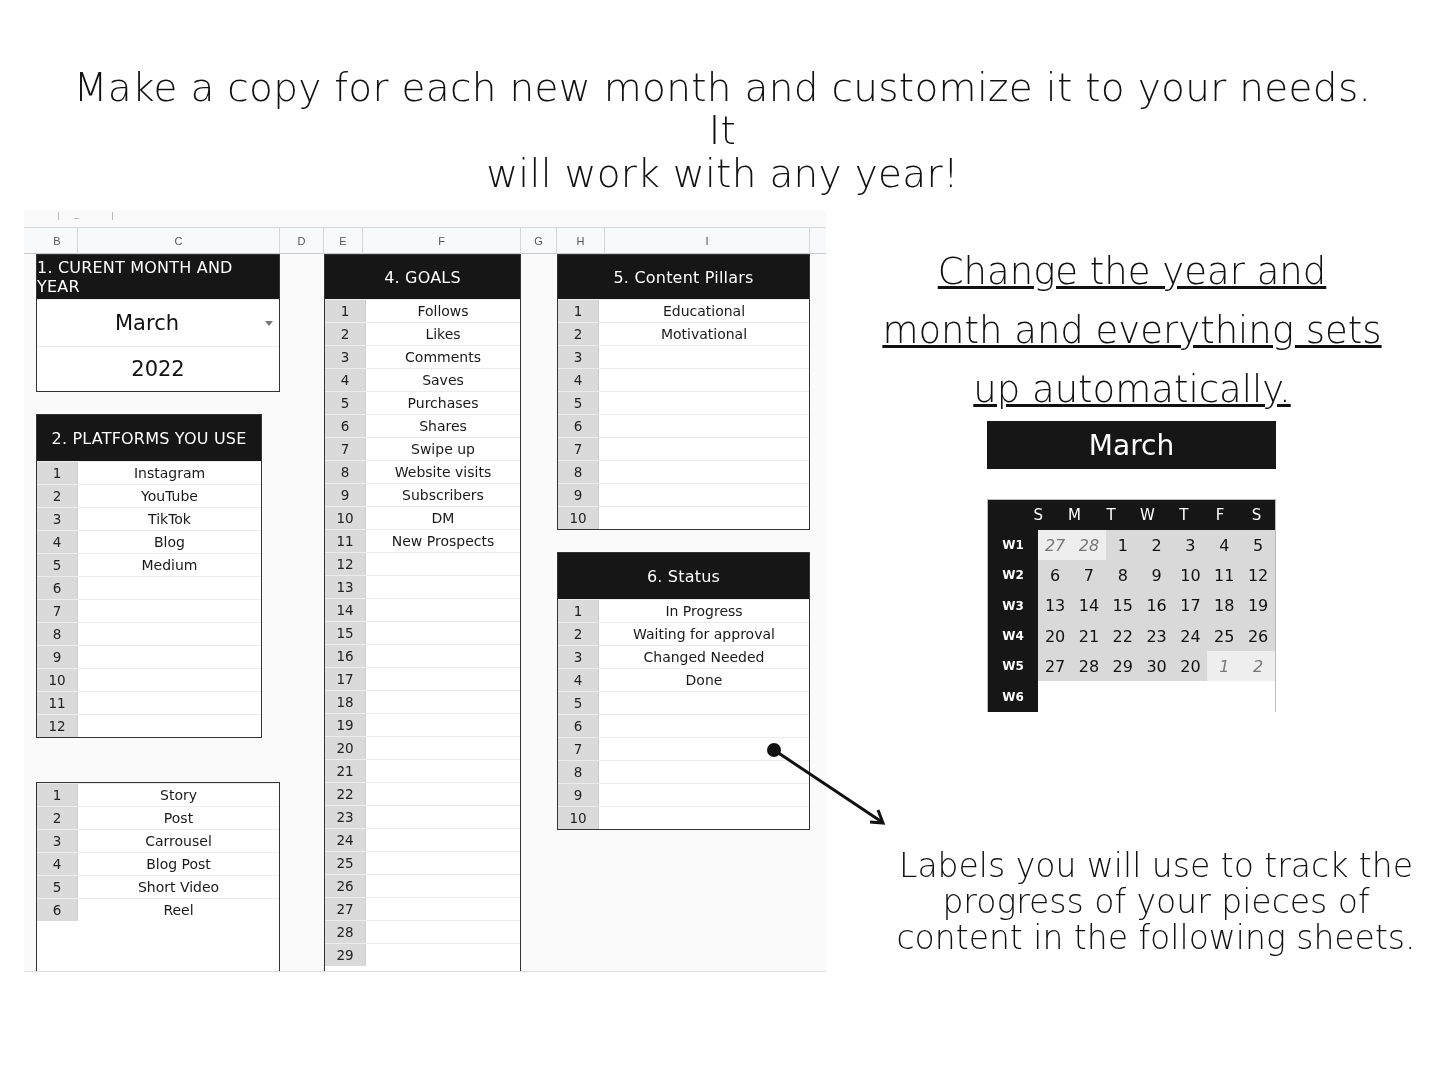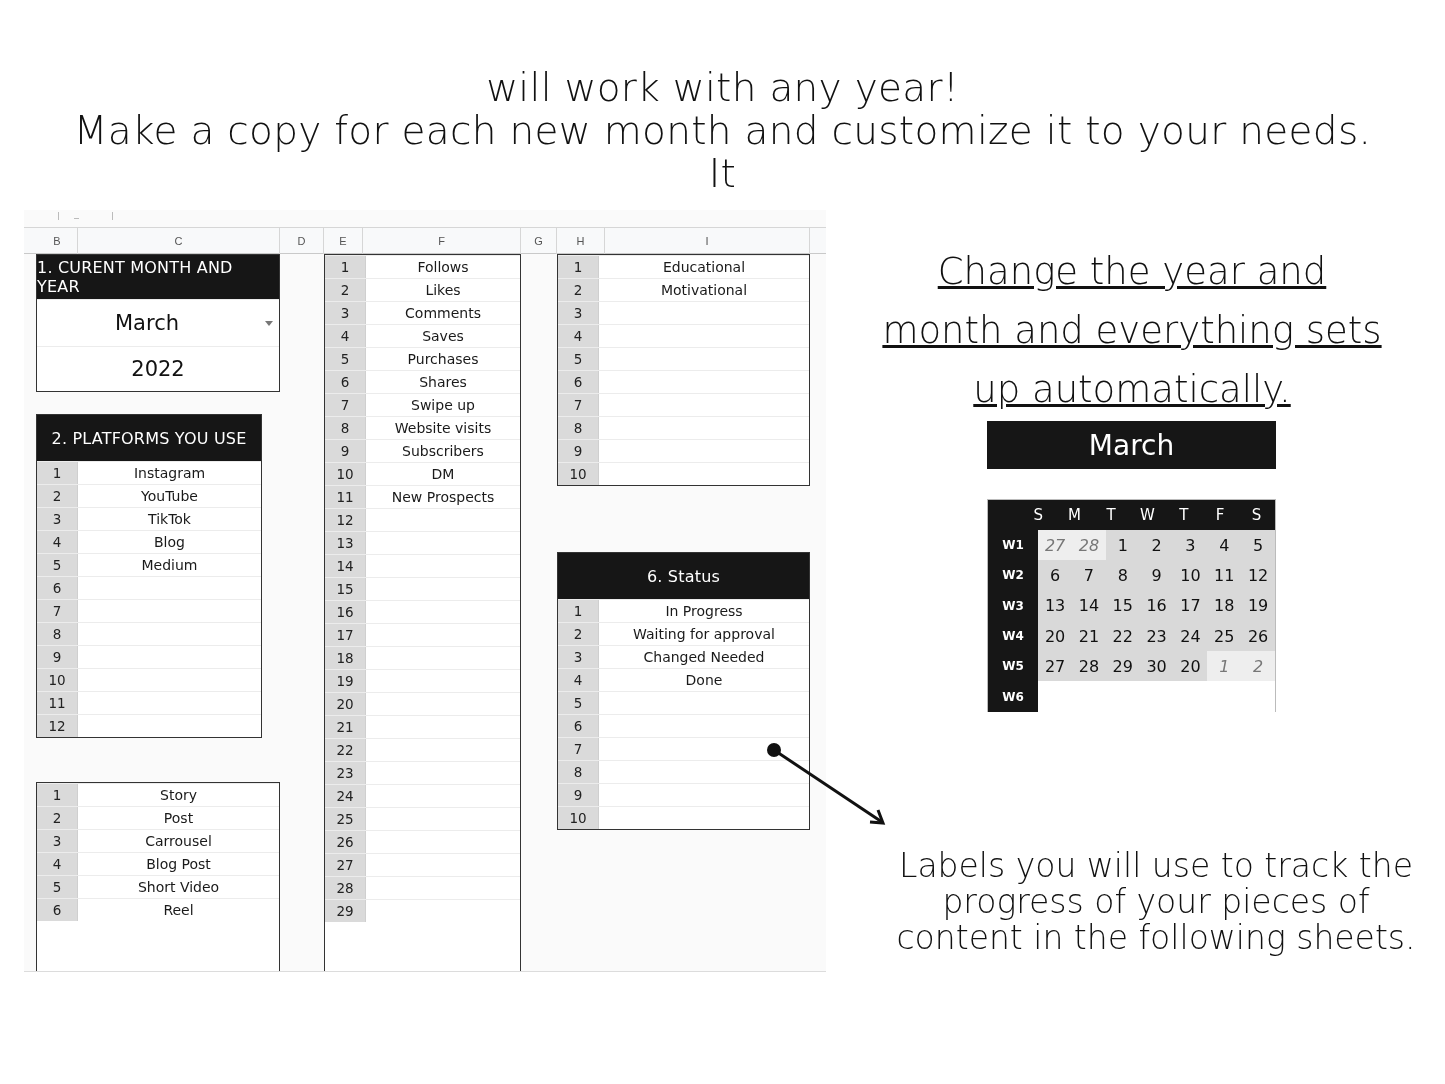--- a/index.html
+++ b/index.html
@@ -87,22 +87,22 @@
     width: 36.4px; font-size: 16px; color: #111; background: #d9d9d9;
     display: flex; align-items: center; justify-content: center;
   }
   .cal-week .day.other { background: #eeeeee; color: #777; font-style: italic; }
   .cal-week .day.empty { background: #fff; }
 </style>
 </head>
 <body>
 
 <div class="headline">
+  <div>Make a copy for each new month and customize it to your needs. It</div>
   <div>will work with any year!</div>
-  <div>Make a copy for each new month and customize it to your needs. It</div>
 </div>
 
 <div class="sheet">
   <div class="toolbar-stub">
     <span style="left:34px"></span>
       <span style="left:50px;width:5px;height:4px;top:5px;border-bottom:1px solid #bbb;background:none"></span>
       <span style="left:88px"></span>
   </div>
   <div class="col-header-row" id="col-headers">
       <div class="col-header" style="left: 13px; width: 41px;">B</div>
@@ -203,20 +203,21 @@
           <div class="val">Short Video</div>
         </div>
         <div class="row">
           <div class="num">6</div>
           <div class="val">Reel</div>
         </div>
       </div>
   </div>
 
   <div class="block" id="blk-goals" style="left:300px; top:44px; width:197px; height:730px;">
+    <div class="block-head" style="height:44px;">4. GOALS</div>
     <div class="rows">
         <div class="row">
           <div class="num">1</div>
           <div class="val">Follows</div>
         </div>
         <div class="row">
           <div class="num">2</div>
           <div class="val">Likes</div>
         </div>
         <div class="row">
@@ -324,20 +325,21 @@
           <div class="val"></div>
         </div>
         <div class="row">
           <div class="num">29</div>
           <div class="val"></div>
         </div>
       </div>
   </div>
 
   <div class="block" id="blk-pillars" style="left:533px; top:44px; width:253px;">
+    <div class="block-head" style="height:44px;">5. Content Pillars</div>
     <div class="rows">
         <div class="row">
           <div class="num">1</div>
           <div class="val">Educational</div>
         </div>
         <div class="row">
           <div class="num">2</div>
           <div class="val">Motivational</div>
         </div>
         <div class="row">

